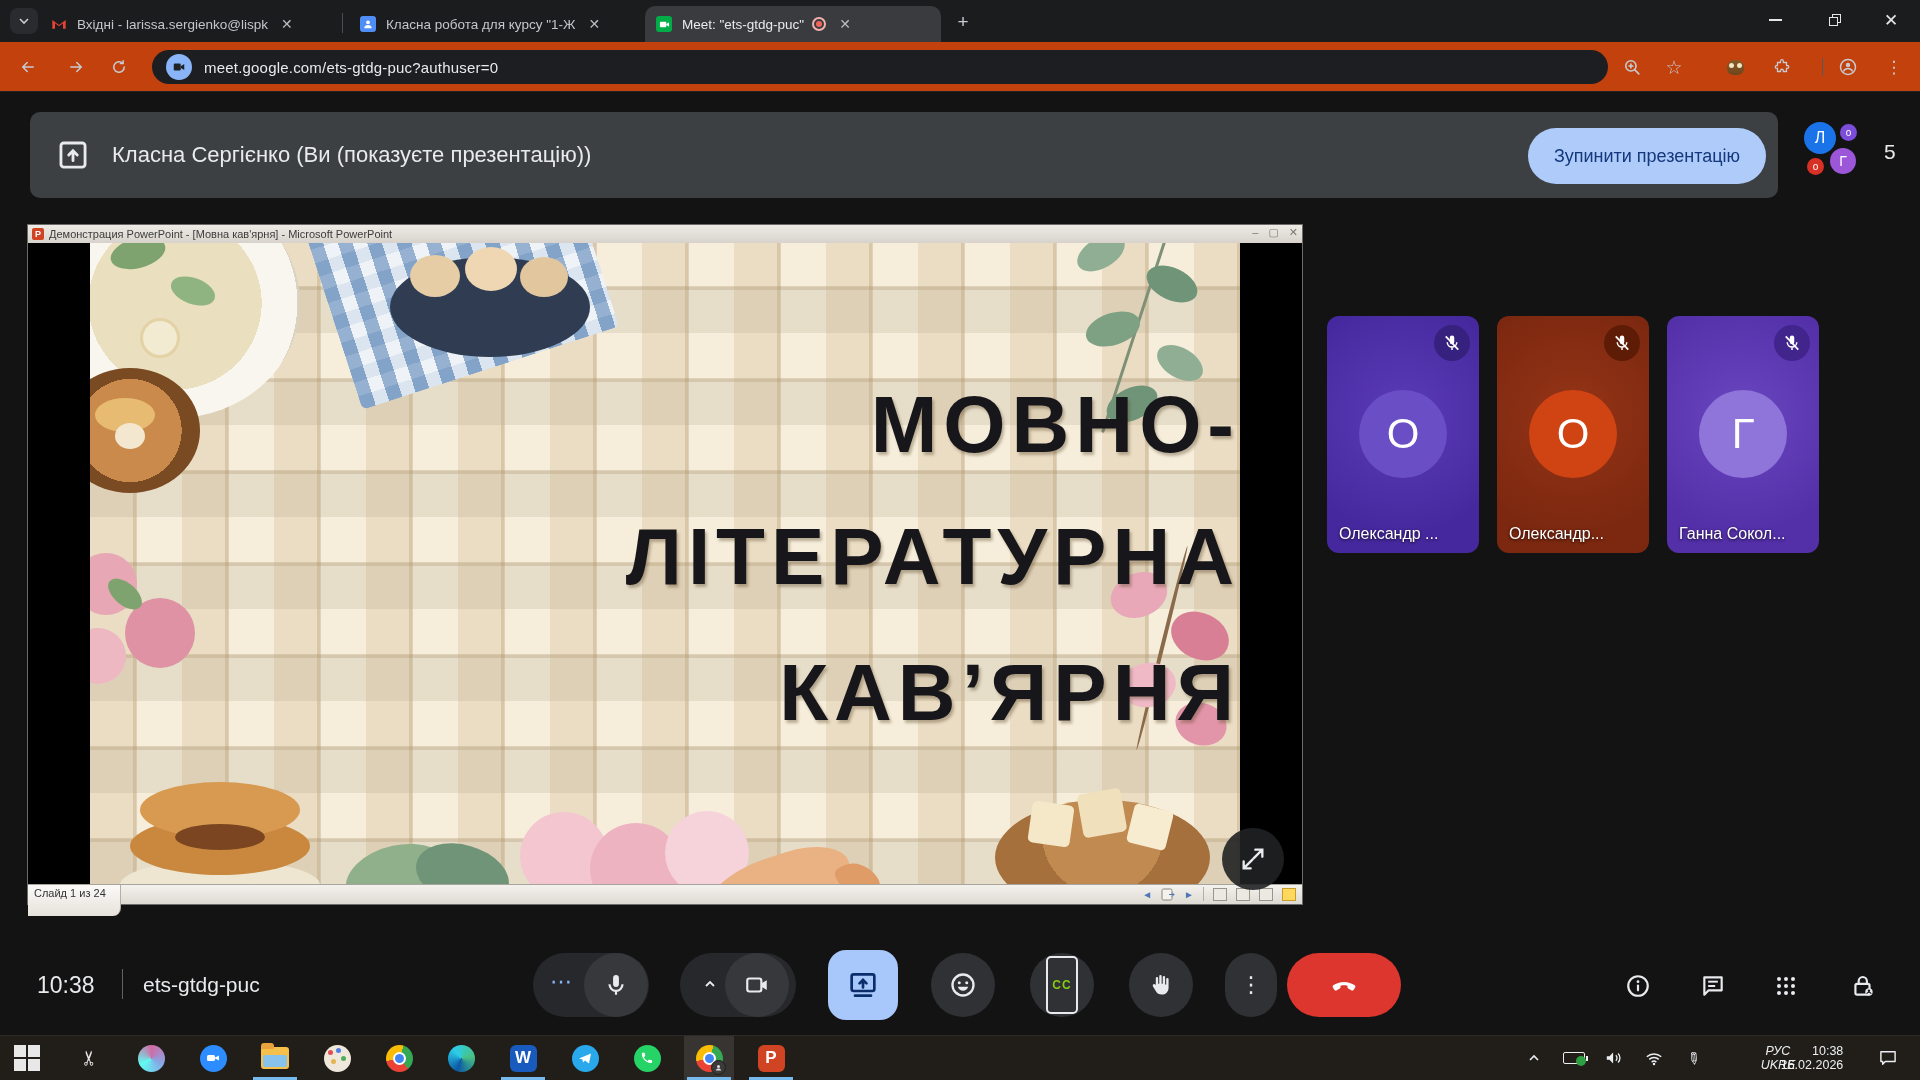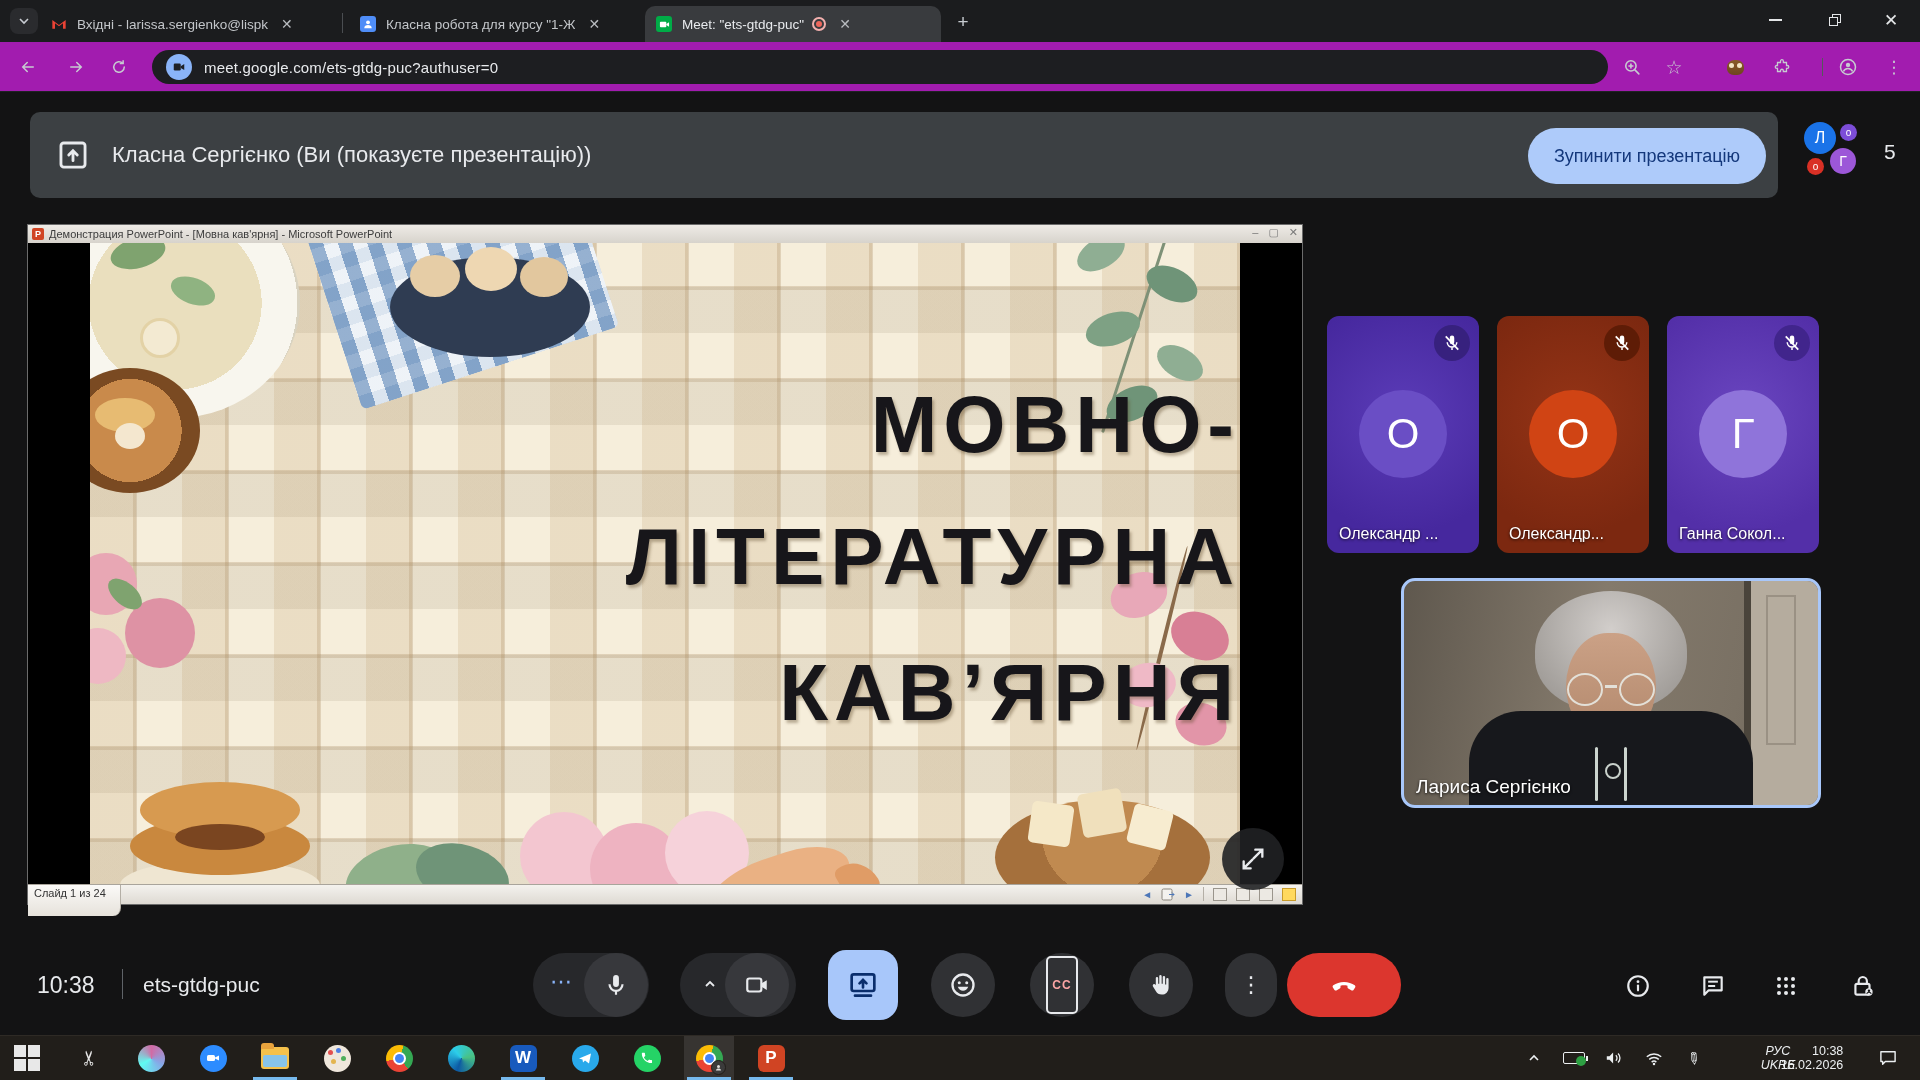--- a/index.html
+++ b/index.html
@@ -12,21 +12,21 @@
   .tab{position:absolute;top:6px;height:36px;border-radius:10px 10px 0 0;display:flex;align-items:center;padding:0 10px;color:#c3c6ca;font-size:13.5px;}
   .tab.active{background:#393b3e;color:#e8eaed;}
   .tab .favicon{width:18px;height:18px;margin-right:9px;flex:0 0 auto;display:flex;align-items:center;justify-content:center;}
   .tab .ttl{white-space:nowrap;overflow:hidden;max-width:200px;}
   .tab .closex{margin-left:10px;color:#b9bcc0;font-size:14px;width:18px;height:18px;display:flex;align-items:center;justify-content:center;border-radius:50%;}
   .tabsep{position:absolute;top:13px;width:1px;height:20px;background:#4a4d51;}
   .recdot{width:14px;height:14px;border-radius:50%;border:2px solid #f3b0ae;margin-left:8px;position:relative;}
   .recdot::after{content:"";position:absolute;left:2px;top:2px;width:6px;height:6px;border-radius:50%;background:#ee675c;}
   .newtab{position:absolute;left:950px;top:9px;width:26px;height:26px;color:#c7cbd1;font-size:19px;display:flex;align-items:center;justify-content:center;border-radius:50%;}
   .winctl{position:absolute;top:0;width:46px;height:40px;display:flex;align-items:center;justify-content:center;color:#e4e6e8;}
-  #toolbar{position:absolute;left:0;top:42px;width:1920px;height:50px;background:#a21caf;border-bottom:1px solid #202124;}
+  #toolbar{position:absolute;left:0;top:42px;width:1920px;height:50px;background:#c2410c;border-bottom:1px solid #202124;}
   .navbtn{position:absolute;top:9px;width:32px;height:32px;display:flex;align-items:center;justify-content:center;color:#c7cbd1;border-radius:50%;}
   #omnibox{position:absolute;left:152px;top:8px;width:1456px;height:34px;border-radius:17px;background:#1d1e21;display:flex;align-items:center;padding:0 14px;}
   .camchip{width:26px;height:26px;border-radius:50%;background:#8ab4f8;display:flex;align-items:center;justify-content:center;margin-right:12px;}
   #url{color:#e8eaed;font-size:15px;letter-spacing:.2px;}
   .tbicon{position:absolute;top:11px;width:28px;height:28px;display:flex;align-items:center;justify-content:center;color:#c7cbd1;}
   .owl{width:17px;height:15px;border-radius:45% 45% 40% 40%;background:linear-gradient(#8a5a28,#6e451d);position:relative;}
   .owl::before,.owl::after{content:"";position:absolute;top:3px;width:5px;height:5px;border-radius:50%;background:#f3e4c3;}
   .owl::before{left:2px;} .owl::after{right:2px;}
   .vsep{position:absolute;left:1822px;top:16px;width:1px;height:18px;background:#55585c;}
 
@@ -88,21 +88,21 @@
   #bottombar{position:absolute;left:0;top:935px;width:1920px;height:100px;background:#131314;}
   #bb-time{position:absolute;left:37px;top:37px;color:#e8eaed;font-size:23px;font-weight:500;}
   #bb-sep{position:absolute;left:122px;top:34px;width:1px;height:30px;background:#5f6368;}
   #bb-code{position:absolute;left:143px;top:38px;color:#e8eaed;font-size:21px;}
   .cbtn{position:absolute;top:953px;height:64px;border-radius:32px;background:#303134;display:flex;align-items:center;justify-content:center;}
   .pillbtn{background:#27282b;}
   .inner-circle{width:64px;height:64px;border-radius:50%;background:#37383c;display:flex;align-items:center;justify-content:center;}
   .dots3{color:#8ab4f8;font-size:22px;letter-spacing:2px;padding:0 10px 6px 16px;}
   .chev{color:#e8eaed;font-size:15px;padding:0 8px 0 16px;}
   #presentbtn{position:absolute;left:828px;top:950px;width:70px;height:70px;border-radius:18px;background:#a8c7fa;display:flex;align-items:center;justify-content:center;}
-  .ccbox{border:2.5px solid #e8eaed;border-radius:5px;color:#fca5a5;font-size:12px;font-weight:700;padding:20px 4px;letter-spacing:1px;}
+  .ccbox{border:2.5px solid #e8eaed;border-radius:5px;color:#84cc16;font-size:12px;font-weight:700;padding:20px 4px;letter-spacing:1px;}
   #morebtn{width:52px;}
   #endcall{position:absolute;left:1287px;top:953px;width:114px;height:64px;border-radius:32px;background:#dc362e;display:flex;align-items:center;justify-content:center;}
   .rtool{position:absolute;top:971px;width:30px;height:30px;display:flex;align-items:center;justify-content:center;}
 
   
   #taskbar{position:absolute;left:0;top:1035px;width:1920px;height:45px;background:#211e1a;border-top:1px solid #2e2a25;}
   .tbslot{position:absolute;top:0;width:50px;height:44px;display:flex;align-items:center;justify-content:center;}
   .tbslot.activeapp{background:rgba(255,255,255,.10);}
   .underline{position:absolute;bottom:0;height:3px;width:44px;background:#76b9ed;}
   .sq{border-radius:6px;width:27px;height:27px;display:flex;align-items:center;justify-content:center;color:#fff;font-weight:700;font-size:17px;}
@@ -388,35 +388,20 @@
           <rect x="9.3" y="3" width="5.4" height="10.5" rx="2.7" fill="#fff"></rect>
           <path d="M6.3 11.2a5.7 5.7 0 0 0 11.4 0" stroke="#fff" stroke-width="1.8" fill="none"></path>
           <line x1="12" y1="17" x2="12" y2="20.5" stroke="#fff" stroke-width="1.8"></line>
           <line x1="4.5" y1="4" x2="19.5" y2="20" stroke="#fff" stroke-width="2"></line>
         </svg>
     </span>
     <span class="avatar" style="background: rgb(143, 116, 218);">Г</span>
     <span class="pname">Ганна Сокол...</span>
   </div>
 
-  <div id="selfview">
-    <div class="door">
-        <span class="doorline" style="position:absolute;"></span>
-      </div>
-    <div class="hair"></div>
-    <div class="face"></div>
-    <div class="glass" style="left:calc(50% - 44px);"></div>
-    <div class="glass" style="left:calc(50% + 8px);"></div>
-    <div class="gbridge"></div>
-    <div class="body"></div>
-    <div class="dstring" style="left:calc(50% - 16px);"></div>
-    <div class="dstring" style="left:calc(50% + 13px);"></div>
-    <div class="zipring"></div>
-    <span id="selfname">Лариса Сергієнко</span>
-  </div>
 
   <div id="fsbtn">
     <svg width="28" height="28" viewBox="0 0 24 24">
         <path d="M14 4h6v6M10 20H4v-6M20 4l-7.5 7.5M4 20l7.5-7.5" stroke="#e8eaed" stroke-width="2" fill="none" stroke-linecap="round"></path>
       </svg>
   </div>
 
   <div id="bottombar">
     <span id="bb-time">10:38</span>
     <span id="bb-sep"></span>

